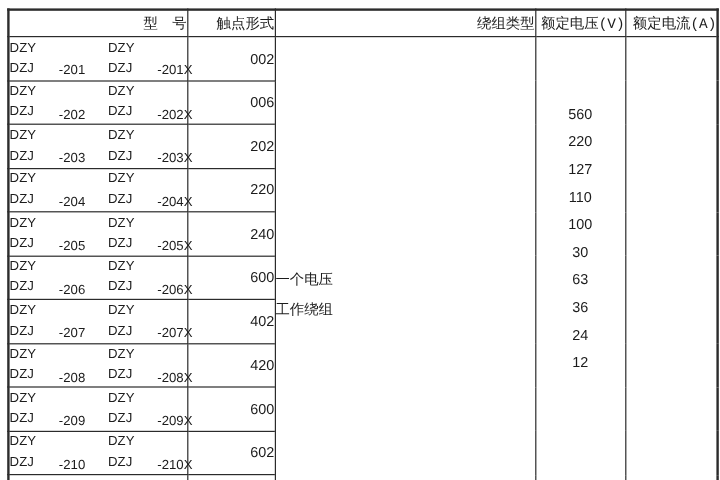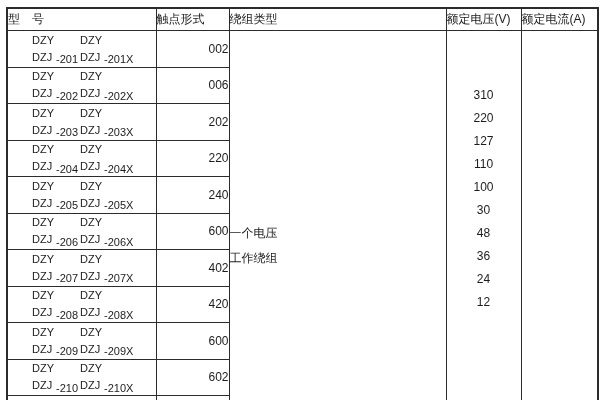--- a/index.html
+++ b/index.html
@@ -26,36 +26,37 @@
   }
   table.spec, table.spec td, table.spec th {
     border: 1px solid #2b2b2b;
   }
   table.spec { border-width: 2px; }
   thead th {
     border-bottom-width: 2px;
     height: 21px;
     font-size: 12px;
     font-weight: normal;
-    text-align: left;
+    text-align: right;
     vertical-align: middle;
     padding: 0;
     white-space: nowrap;
+    font-family: Liberation Mono, monospace;
   }
   tbody tr.data-row { height: 36.5px; }
   tbody tr.partial-row { height: 28px; }
   td { padding: 0; }
 
   
   td.model-cell { vertical-align: middle; }
   .model-inner {
     display: flex;
     align-items: center;
-    padding-left: 24px;
-    gap: 2px;
+    padding-left: 0;
+    gap: 19px;
     font-size: 11px;
   }
   .model-stack {
     display: flex;
     flex-direction: column;
     justify-content: space-between;
     height: 30px;
     line-height: 13px;
   }
   .model-num { white-space: nowrap; margin-top: 21px; }
@@ -121,27 +122,27 @@
         </td>
         <td class="contact-cell">002</td>
         <td class="winding-cell" rowspan="11">
           <div class="winding-lines">
             <div>一个电压</div>
             <div>工作绕组</div>
           </div>
         </td>
         <td class="voltage-cell" rowspan="11">
           <div class="voltage-lines">
-            <div>310</div>
+            <div>560</div>
             <div>220</div>
             <div>127</div>
             <div>110</div>
             <div>100</div>
             <div>30</div>
-            <div>48</div>
+            <div>63</div>
             <div>36</div>
             <div>24</div>
             <div>12</div>
           </div>
         </td>
         <td class="current-cell" rowspan="11"></td>
       </tr>
 
       <tr class="data-row">
         <td class="model-cell">

